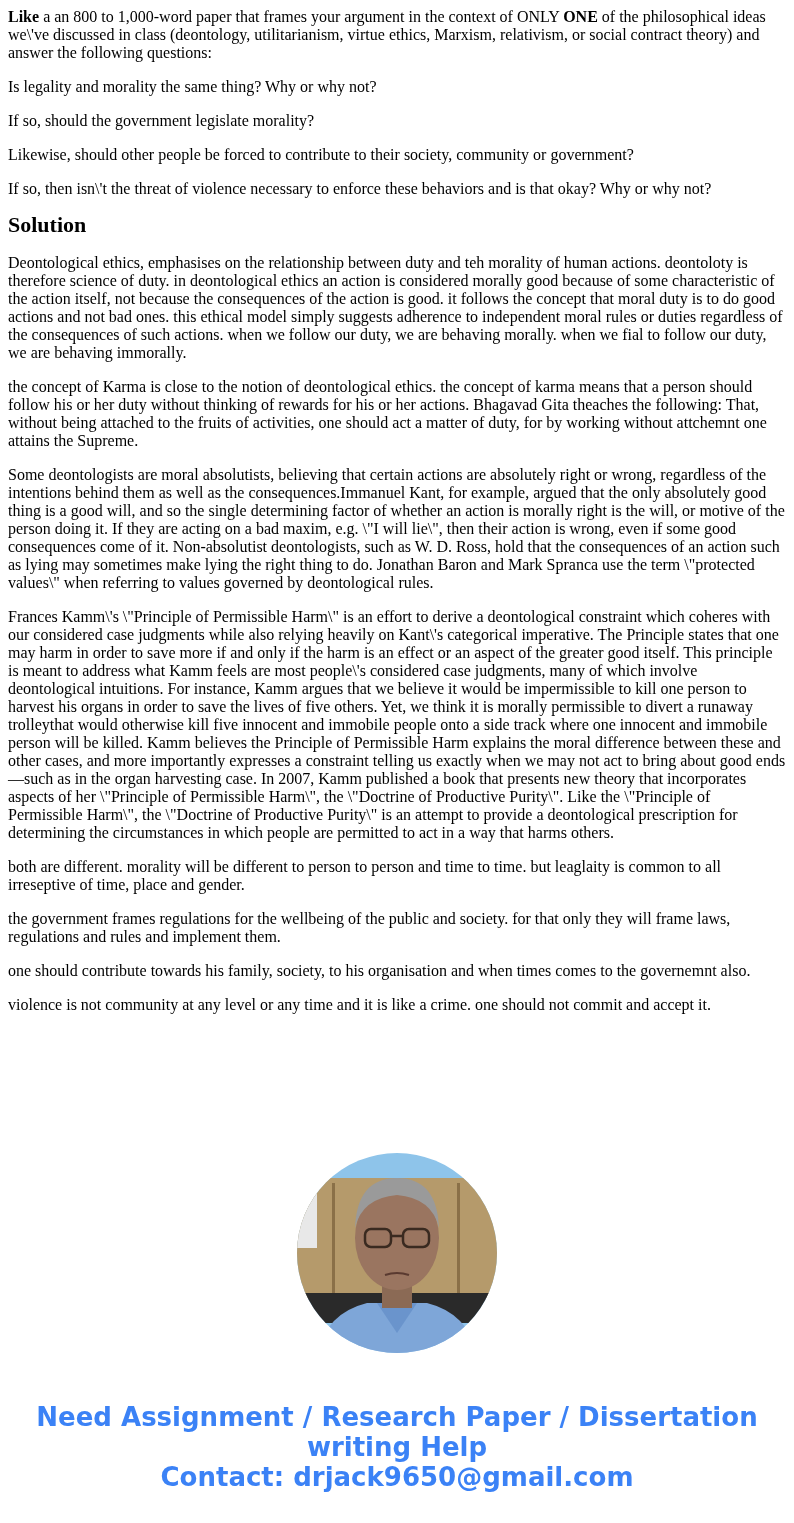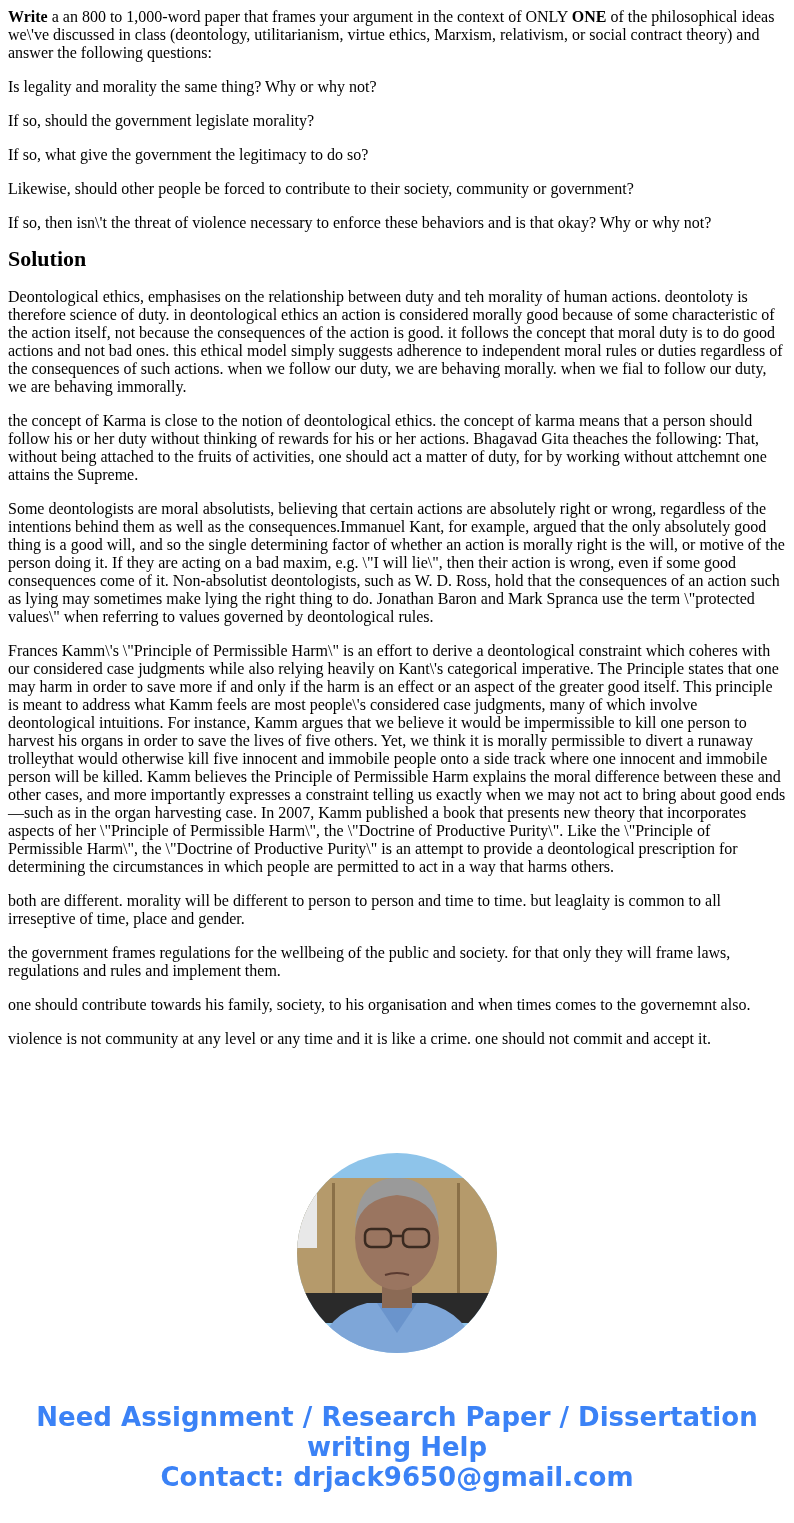--- a/index.html
+++ b/index.html
@@ -43,24 +43,23 @@
     font-size: 26px;
     line-height: 30px;
     color: #3b82f6;
   }
 </style>
 </head>
 <body>
 
 <div class="content">
   <div class="q">
-    <p><b>Write</b><span> a an 800 to 1,000-word paper that frames your argument in the context of ONLY </span><b>ONE</b><span> of the philosophical ideas we\'ve discussed in class (deontology, utilitarianism, virtue ethics, Marxism, relativism, or social contract theory) and answer the following questions:</span></p>
+    <p><b>Like</b><span> a an 800 to 1,000-word paper that frames your argument in the context of ONLY </span><b>ONE</b><span> of the philosophical ideas we\'ve discussed in class (deontology, utilitarianism, virtue ethics, Marxism, relativism, or social contract theory) and answer the following questions:</span></p>
     <p>Is legality and morality the same thing? Why or why not?</p>
     <p>If so, should the government legislate morality?</p>
-    <p>If so, what give the government the legitimacy to do so?</p>
     <p>Likewise, should other people be forced to contribute to their society, community or government?</p>
     <p>If so, then isn\'t the threat of violence necessary to enforce these behaviors and is that okay? Why or why not?</p>
   </div>
 
   <div class="sol">
     <h3>Solution</h3>
     <p>Deontological ethics, emphasises on the relationship between duty and teh morality of human actions. deontoloty is therefore science of duty. in deontological ethics an action is considered morally good because of some characteristic of the action itself, not because the consequences of the action is good. it follows the concept that moral duty is to do good actions and not bad ones. this ethical model simply suggests adherence to independent moral rules or duties regardless of the consequences of such actions. when we follow our duty, we are behaving morally. when we fial to follow our duty, we are behaving immorally.</p>
     <p>the concept of Karma is close to the notion of deontological ethics. the concept of karma means that a person should follow his or her duty without thinking of rewards for his or her actions. Bhagavad Gita theaches the following: That, without being attached to the fruits of activities, one should act a matter of duty, for by working without attchemnt one attains the Supreme.</p>
     <p>Some deontologists are moral absolutists, believing that certain actions are absolutely right or wrong, regardless of the intentions behind them as well as the consequences.Immanuel Kant, for example, argued that the only absolutely good thing is a good will, and so the single determining factor of whether an action is morally right is the will, or motive of the person doing it. If they are acting on a bad maxim, e.g. \"I will lie\", then their action is wrong, even if some good consequences come of it. Non-absolutist deontologists, such as W. D. Ross, hold that the consequences of an action such as lying may sometimes make lying the right thing to do. Jonathan Baron and Mark Spranca use the term \"protected values\" when referring to values governed by deontological rules.</p>
     <p>Frances Kamm\'s \"Principle of Permissible Harm\" is an effort to derive a deontological constraint which coheres with our considered case judgments while also relying heavily on Kant\'s categorical imperative. The Principle states that one may harm in order to save more if and only if the harm is an effect or an aspect of the greater good itself. This principle is meant to address what Kamm feels are most people\'s considered case judgments, many of which involve deontological intuitions. For instance, Kamm argues that we believe it would be impermissible to kill one person to harvest his organs in order to save the lives of five others. Yet, we think it is morally permissible to divert a runaway trolleythat would otherwise kill five innocent and immobile people onto a side track where one innocent and immobile person will be killed. Kamm believes the Principle of Permissible Harm explains the moral difference between these and other cases, and more importantly expresses a constraint telling us exactly when we may not act to bring about good ends—such as in the organ harvesting case. In 2007, Kamm published a book that presents new theory that incorporates aspects of her \"Principle of Permissible Harm\", the \"Doctrine of Productive Purity\". Like the \"Principle of Permissible Harm\", the \"Doctrine of Productive Purity\" is an attempt to provide a deontological prescription for determining the circumstances in which people are permitted to act in a way that harms others.</p>

